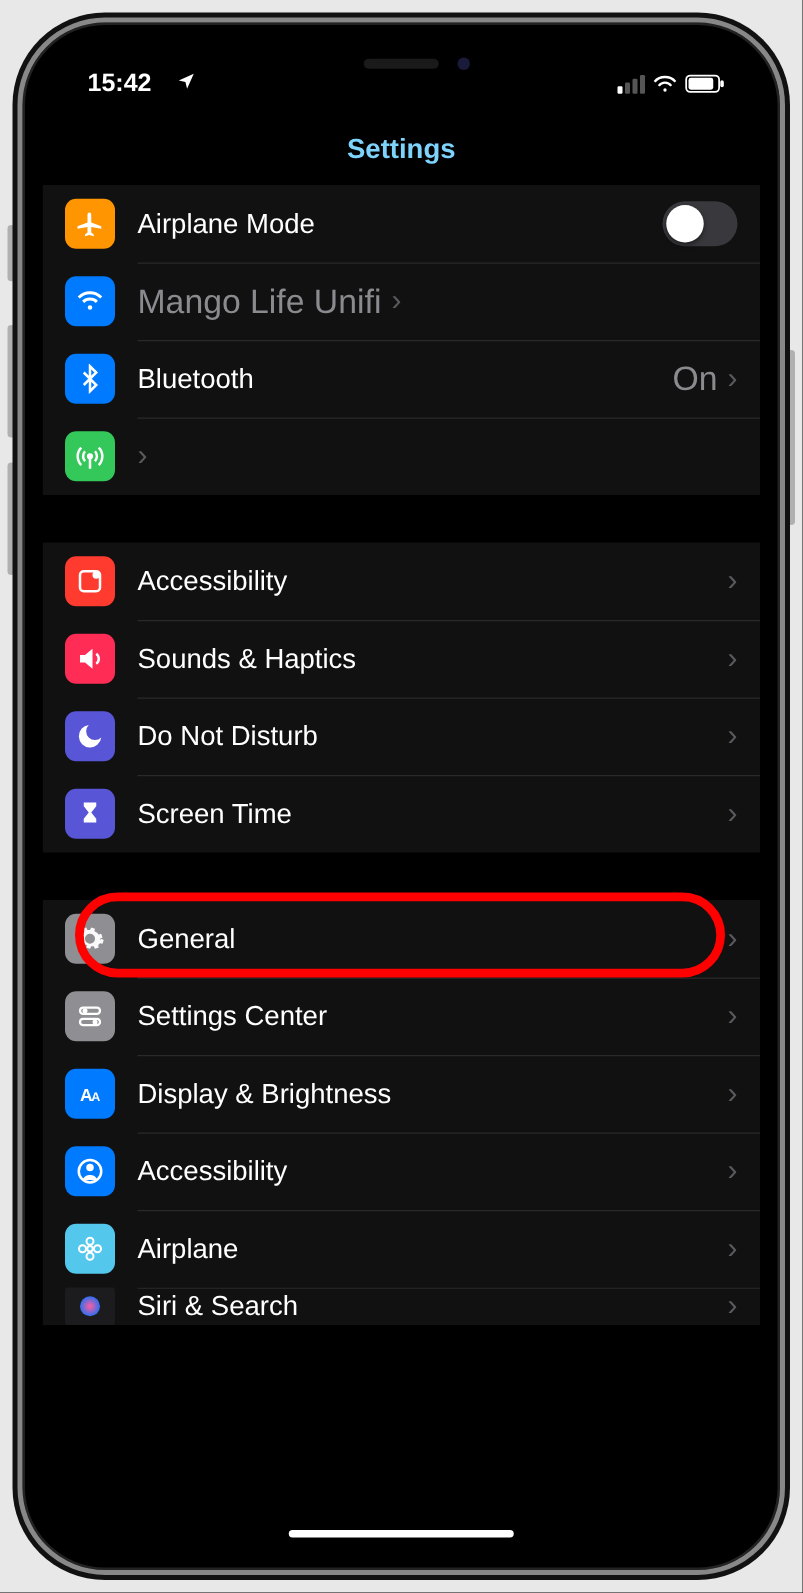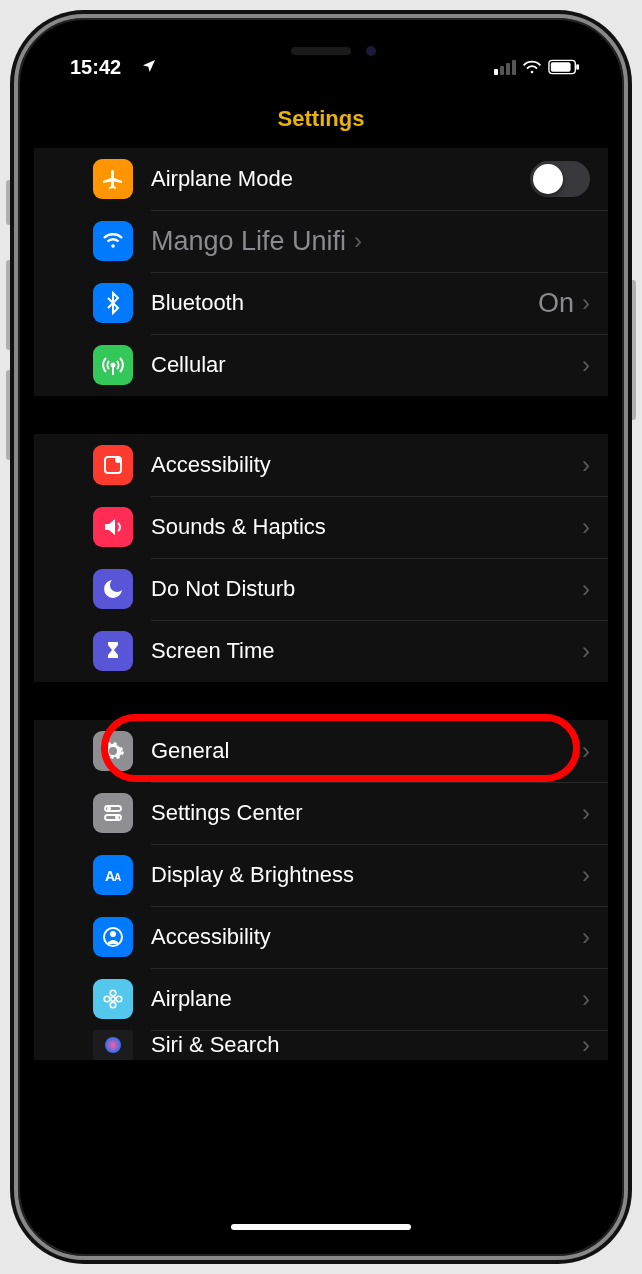--- a/index.html
+++ b/index.html
@@ -74,34 +74,33 @@
   .status-left { display:flex; align-items:flex-end; gap:20px; }
   .status-right { display:flex; align-items:center; gap:6px; }
   .signal { display:flex; align-items:flex-end; gap:2px; }
   .signal span { width:4px; background:#555; border-radius:1px;}
   .signal span.on { background:#fff; }
   .signal span:nth-child(1){height:6px;} .signal span:nth-child(2){height:9px;}
   .signal span:nth-child(3){height:12px;} .signal span:nth-child(4){height:15px;}
   .wifi-ico,.batt-ico{display:inline-flex;}
   .nav-title {
     text-align: center;
-    color: #eab308;
+    color: #7dd3fc;
     font-size: 22px;
     font-weight: 600;
     padding: 18px 0 16px;
   }
   .content {
     flex: 1;
     overflow: hidden;
     background: #000;
   }
   .group {
     background: #111;
     margin-bottom: 38px;
-    padding-left: 41px;
   }
   .row {
     display: flex;
     align-items: center;
     height: 62px;
     padding: 0 18px;
     position: relative;
   }
   .row + .row::before {
     content: "";
@@ -266,21 +265,20 @@
             <div class="ico-box" style="background: rgb(52, 199, 89);">
               <svg viewBox="0 0 24 24" fill="none" stroke="#fff" stroke-width="2">
                 <path d="M5 5a10 10 0 0 0 0 14"></path>
                 <path d="M19 5a10 10 0 0 1 0 14"></path>
                 <path d="M8 8a6 6 0 0 0 0 8"></path>
                 <path d="M16 8a6 6 0 0 1 0 8"></path>
                 <circle cx="12" cy="12" r="1.5" fill="#fff"></circle>
                 <line x1="12" y1="13" x2="12" y2="22"></line>
               </svg>
             </div>
-            <div class="row-label">Cellular</div>
             <div class="chevron">›</div>
           </div>
         </div>
         <div class="group">
           <div class="row">
             <div class="ico-box" style="background: rgb(255, 59, 48);">
               <svg viewBox="0 0 24 24" fill="#fff">
                 <rect x="4" y="4" width="16" height="16" rx="3" fill="none" stroke="#fff" stroke-width="2"></rect>
                 <circle cx="17" cy="7" r="3" fill="#fff"></circle>
               </svg>

